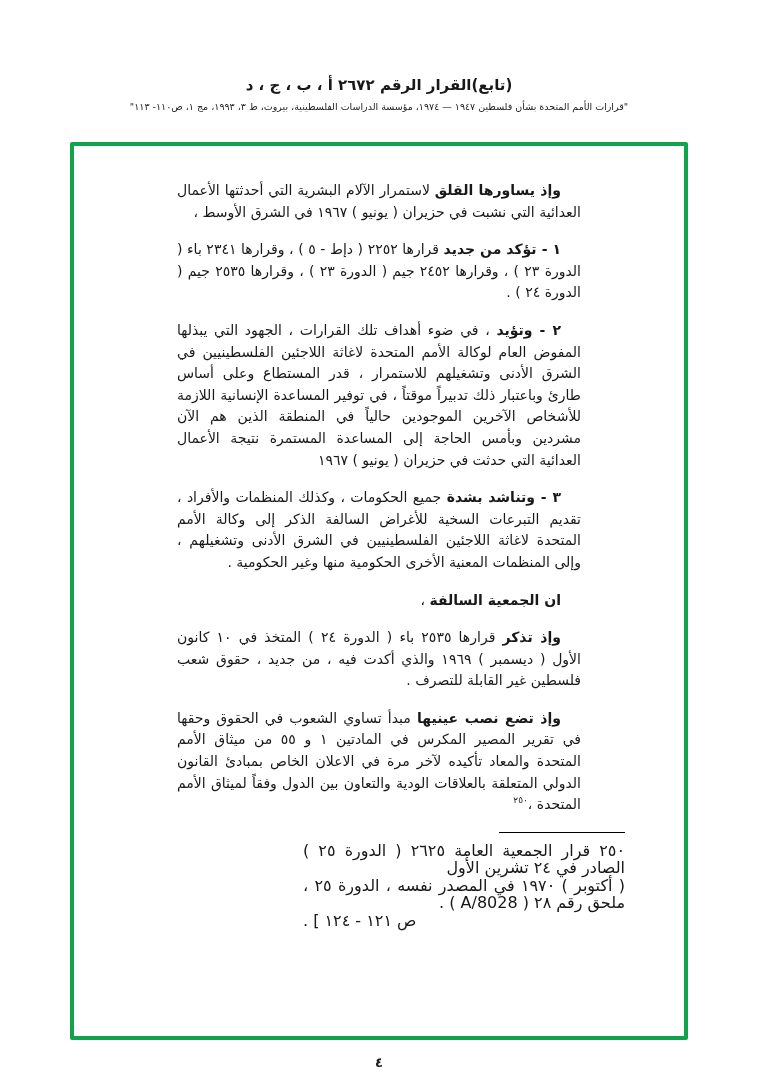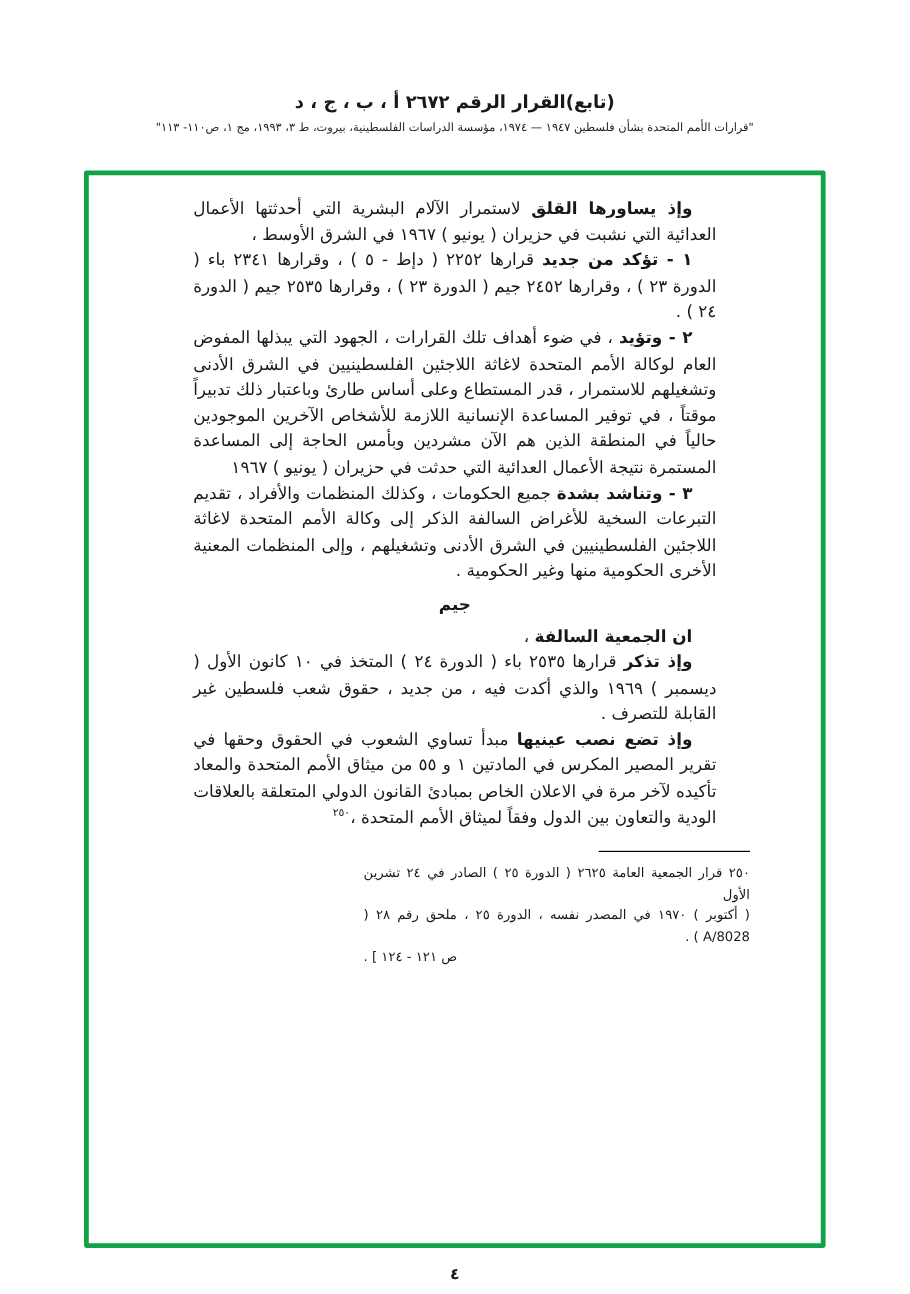--- a/index.html
+++ b/index.html
@@ -24,33 +24,33 @@
     width:610px; height:890px;
     border:4px solid var(--frame-green,#12a24b);
     border-radius:2px;
     box-sizing:content-box;
   }
   .text-col{
     width:436px; margin:0 auto; padding-top:18px;
     font-size:14px; line-height:21.6px;
     text-align:justify;
   }
-  .para{ margin:0; text-indent:20px; }
+  .para{ margin:16px; text-indent:20px; }
   .para b{ font-weight:bold; }
   .sec-head{
     text-align:center; font-weight:bold; text-indent:0;
     margin:6px 0 5px 0;
   }
   .opening{ font-weight:bold; }
   sup.fn-ref{ font-size:9px; vertical-align:super; line-height:0; }
   .footnote-block{
     margin-top:16px;
     width:322px;
     margin-right:-28px;
-    font-size:11px; line-height:17.5px;
+    font-size:16px; line-height:17.5px;
     text-align:right;
   }
   .footnote-rule{
     border:0; border-top:1.6px solid #000;
     width:126px; margin:0 0 9px 0;
   }
   .fn-line{ text-align:justify; }
   .fn-line.last{ text-align:left; }
   .page-number{
     position:absolute; left:0; right:0; bottom:8px;
@@ -71,21 +71,20 @@
     <div class="text-col">
 
       <p class="para"><b>وإذ يساورها القلق</b><span> لاستمرار الآلام البشرية التي أحدثتها الأعمال العدائية التي نشبت في حزيران ( يونيو ) ١٩٦٧ في الشرق الأوسط ،</span></p>
 
       <p class="para"><b>١ - تؤكد من جديد</b><span> قرارها ٢٢٥٢ ( دإط - ٥ ) ، وقرارها ٢٣٤١ باء ( الدورة ٢٣ ) ، وقرارها ٢٤٥٢ جيم ( الدورة ٢٣ ) ، وقرارها ٢٥٣٥ جيم ( الدورة ٢٤ ) .</span></p>
 
       <p class="para"><b>٢ - وتؤيد</b><span> ، في ضوء أهداف تلك القرارات ، الجهود التي يبذلها المفوض العام لوكالة الأمم المتحدة لاغاثة اللاجئين الفلسطينيين في الشرق الأدنى وتشغيلهم للاستمرار ، قدر المستطاع وعلى أساس طارئ وباعتبار ذلك تدبيراً موقتاً ، في توفير المساعدة الإنسانية اللازمة للأشخاص الآخرين الموجودين حالياً في المنطقة الذين هم الآن مشردين وبأمس الحاجة إلى المساعدة المستمرة نتيجة الأعمال العدائية التي حدثت في حزيران ( يونيو ) ١٩٦٧</span></p>
 
       <p class="para"><b>٣ - وتناشد بشدة</b><span> جميع الحكومات ، وكذلك المنظمات والأفراد ، تقديم التبرعات السخية للأغراض السالفة الذكر إلى وكالة الأمم المتحدة لاغاثة اللاجئين الفلسطينيين في الشرق الأدنى وتشغيلهم ، وإلى المنظمات المعنية الأخرى الحكومية منها وغير الحكومية .</span></p>
 
-      <p class="para sec-head">جيم</p>
 
       <p class="para"><b class="opening">ان الجمعية السالفة</b><span> ،</span></p>
 
 
       <p class="para"><b>وإذ تذكر</b><span> قرارها ٢٥٣٥ باء ( الدورة ٢٤ ) المتخذ في ١٠ كانون الأول ( ديسمبر ) ١٩٦٩ والذي أكدت فيه ، من جديد ، حقوق شعب فلسطين غير القابلة للتصرف .</span></p>
 
       <p class="para"><b>وإذ تضع نصب عينيها</b><span> مبدأ تساوي الشعوب في الحقوق وحقها في تقرير المصير المكرس في المادتين ١ و ٥٥ من ميثاق الأمم المتحدة والمعاد تأكيده لآخر مرة في الاعلان الخاص بمبادئ القانون الدولي المتعلقة بالعلاقات الودية والتعاون بين الدول وفقاً لميثاق الأمم المتحدة ،</span><sup class="fn-ref">٢٥٠</sup></p>
 
       <div class="footnote-block">
         <div class="footnote-rule"></div>

